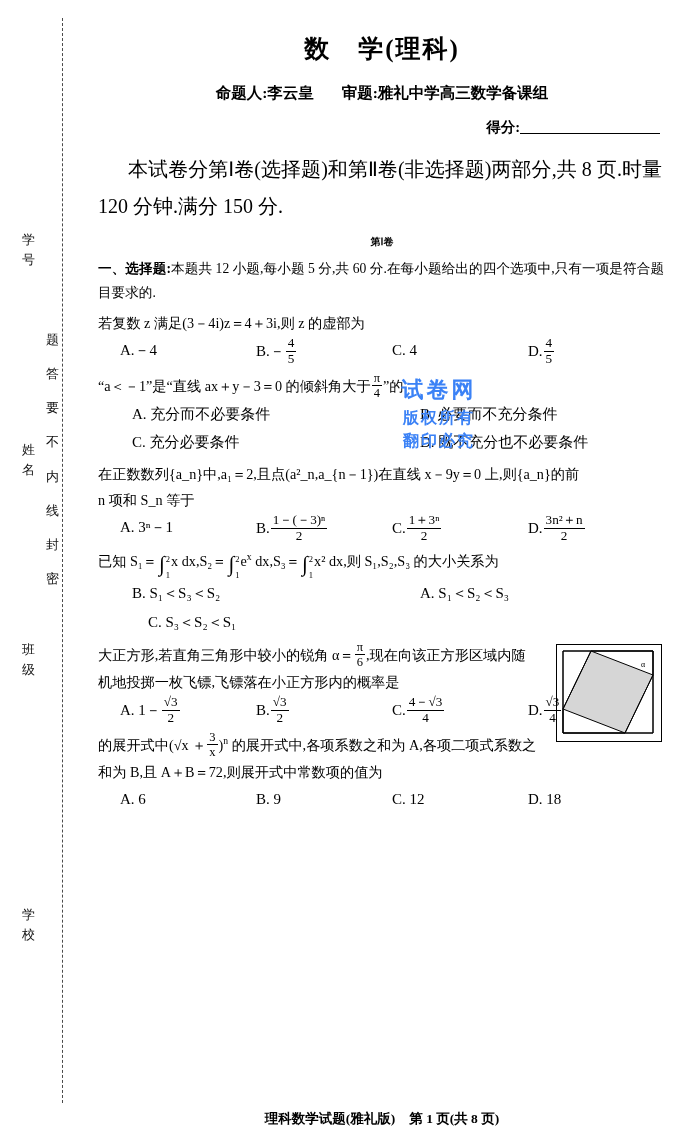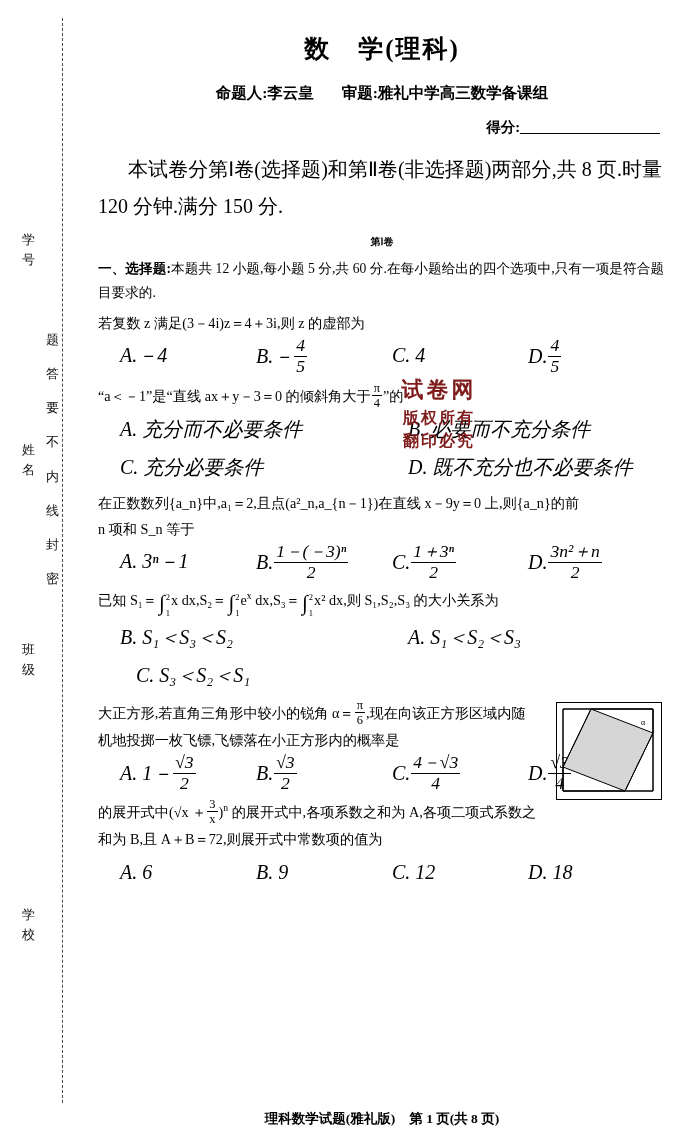--- a/index.html
+++ b/index.html
@@ -117,29 +117,28 @@
     font-size: 14.2px;
     line-height: 1.85;
     padding: 0 4px 0 2px;
     margin-top: 4px;
     text-align: justify;
   }
   .q .body { display: block; }
 
   .opts {
     display: flex;
-    font-size: 20px;
+    font-size: 15px;
     line-height: 1.9;
     padding-left: 24px;
     padding-right: 4px;
-    font-style: italic;
   }
   .opts > div { flex: 1 1 0; }
   .opts.two > div { flex: 0 0 50%; }
-  .opts.two > div:first-child { padding-left: 0; }
+  .opts.two > div:first-child { padding-left: 0; margin-left: 12px; }
   .opts.two > div:last-child { padding-left: 16px; }
 
   
   .frac {
     display: inline-block;
     vertical-align: -0.52em;
     text-align: center;
     font-size: 0.88em;
     line-height: 1.12;
     margin: 0 1px;
@@ -167,21 +166,21 @@
   }
   .intg .lims .up { display:block; position: relative; top: -0.45em;}
   .intg .lims .lo { display:block; position: relative; top: 0.35em;}
 
   
   .watermark {
     position: absolute;
     left: 268px; top: 374px;
     width: 150px;
     text-align: center;
-    color: #7f1d1d;
+    color: #3b82f6;
     font-size: 16px;
     line-height: 1.45;
     font-weight: bold;
     letter-spacing: 2px;
     z-index: 0;
     pointer-events: none;
   }
   .watermark .big { font-size: 22px; letter-spacing: 3px; }
 
   

